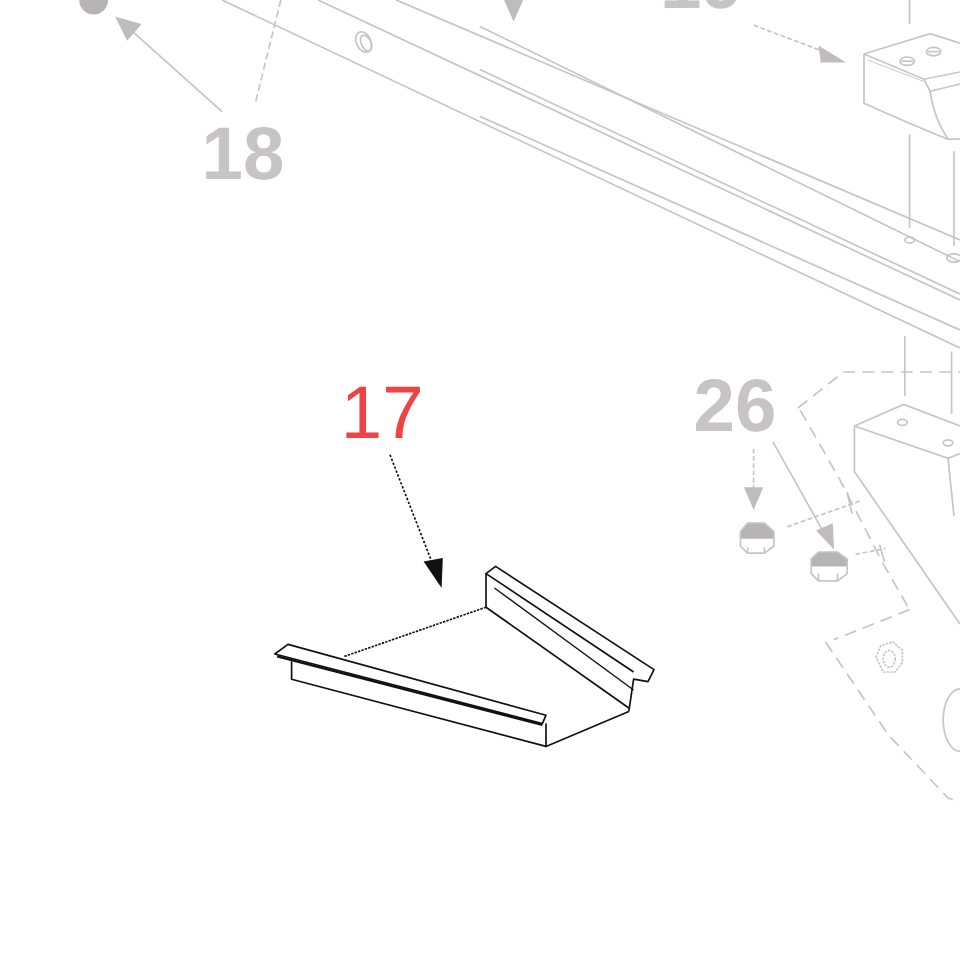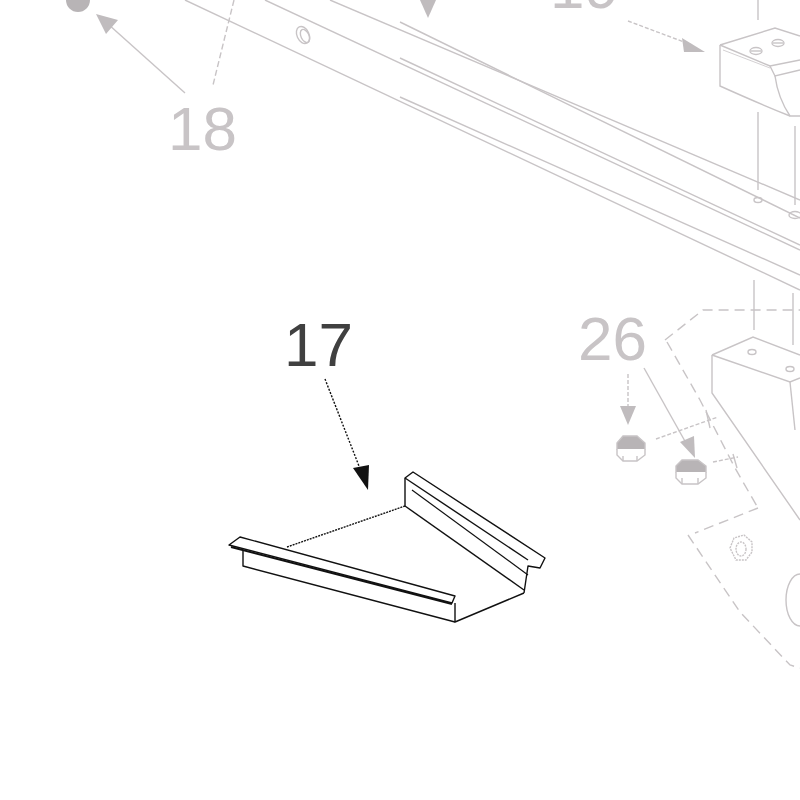--- a/index.html
+++ b/index.html
@@ -1,20 +1,20 @@
 <!DOCTYPE html>
 <html><head>
   <meta charset="utf-8">
   <style>
     html, body { margin: 0; padding: 0; background: #ffffff; }
     body { width: 800px; height: 800px; overflow: hidden; position: relative; font-family: "Liberation Sans", sans-serif; }
     #canvas { position: absolute; left: 0; top: 0; width: 800px; height: 800px; }
     .label { position: absolute; font-family: "Liberation Sans", sans-serif; line-height: 1; }
-    .label.faded { color: #c8c4c6; }
-    .label.active { color: #404040; text-align: right; }
+    .label.faded { color: #c8c4c6; font-weight: bold; }
+    .label.active { color: #ef4444; text-align: right; }
     #lbl-18 { left: 168px; top: 98px; font-size: 62px; }
     #lbl-19 { left: 550px; top: -44px; font-size: 62px; }
     #lbl-21 { left: 578px; top: 308px; font-size: 62px; }
     #lbl-17 { left: 284px; top: 314px; font-size: 62px; }
   </style>
 </head>
 <body>
 
 <svg id="canvas" viewBox="0 0 800 800" xmlns="http://www.w3.org/2000/svg">
 

